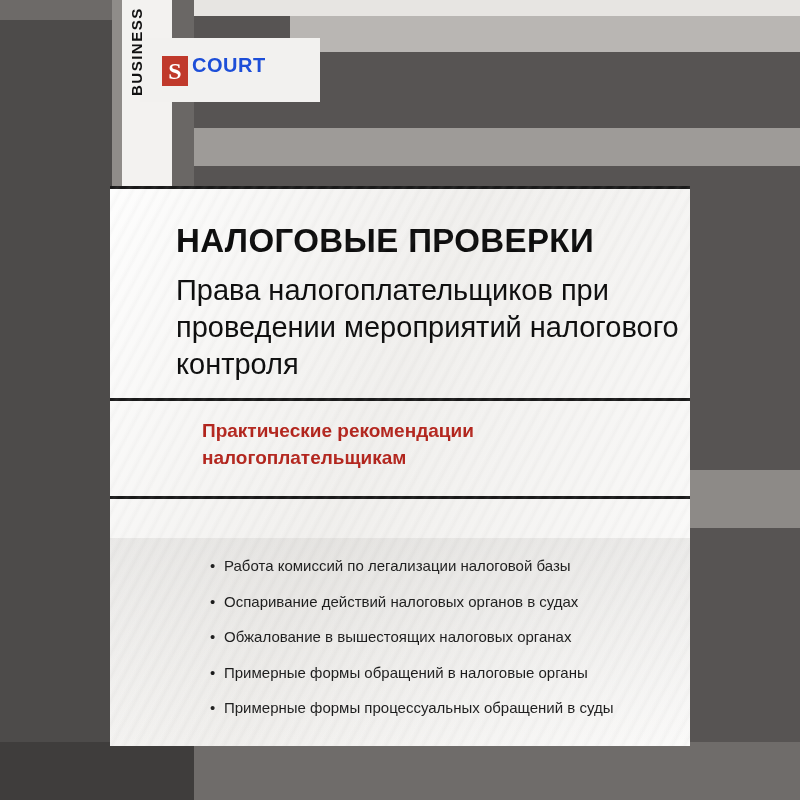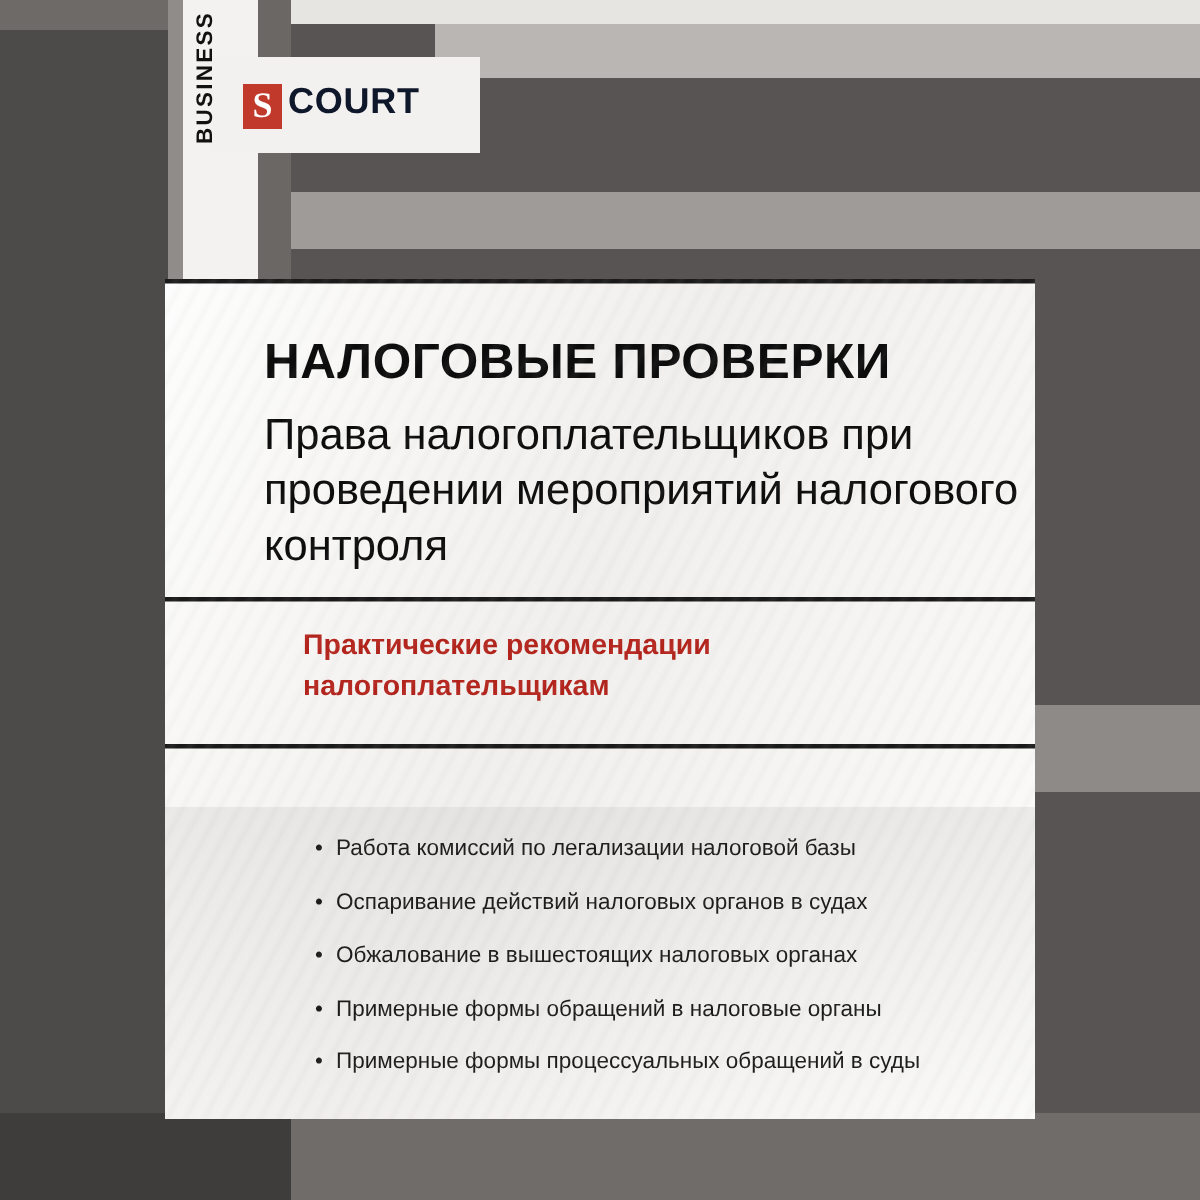--- a/index.html
+++ b/index.html
@@ -79,23 +79,23 @@
     font-size: 24px;
     line-height: 30px;
     text-align: center;
   }
   .logo-court {
     position: absolute;
     left: 42px;
     top: 10px;
     font-family: "Liberation Sans", sans-serif;
     font-weight: bold;
-    font-size: 24px;
+    font-size: 20px;
     letter-spacing: 0.5px;
-    color: #0f172a;
+    color: #1d4ed8;
   }
   .logo-business {
     position: absolute;
     left: -22px;
     top: 52px;
     width: 110px;
     transform: rotate(-90deg);
     transform-origin: left top;
     font-family: "Liberation Sans", sans-serif;
     font-weight: bold;

